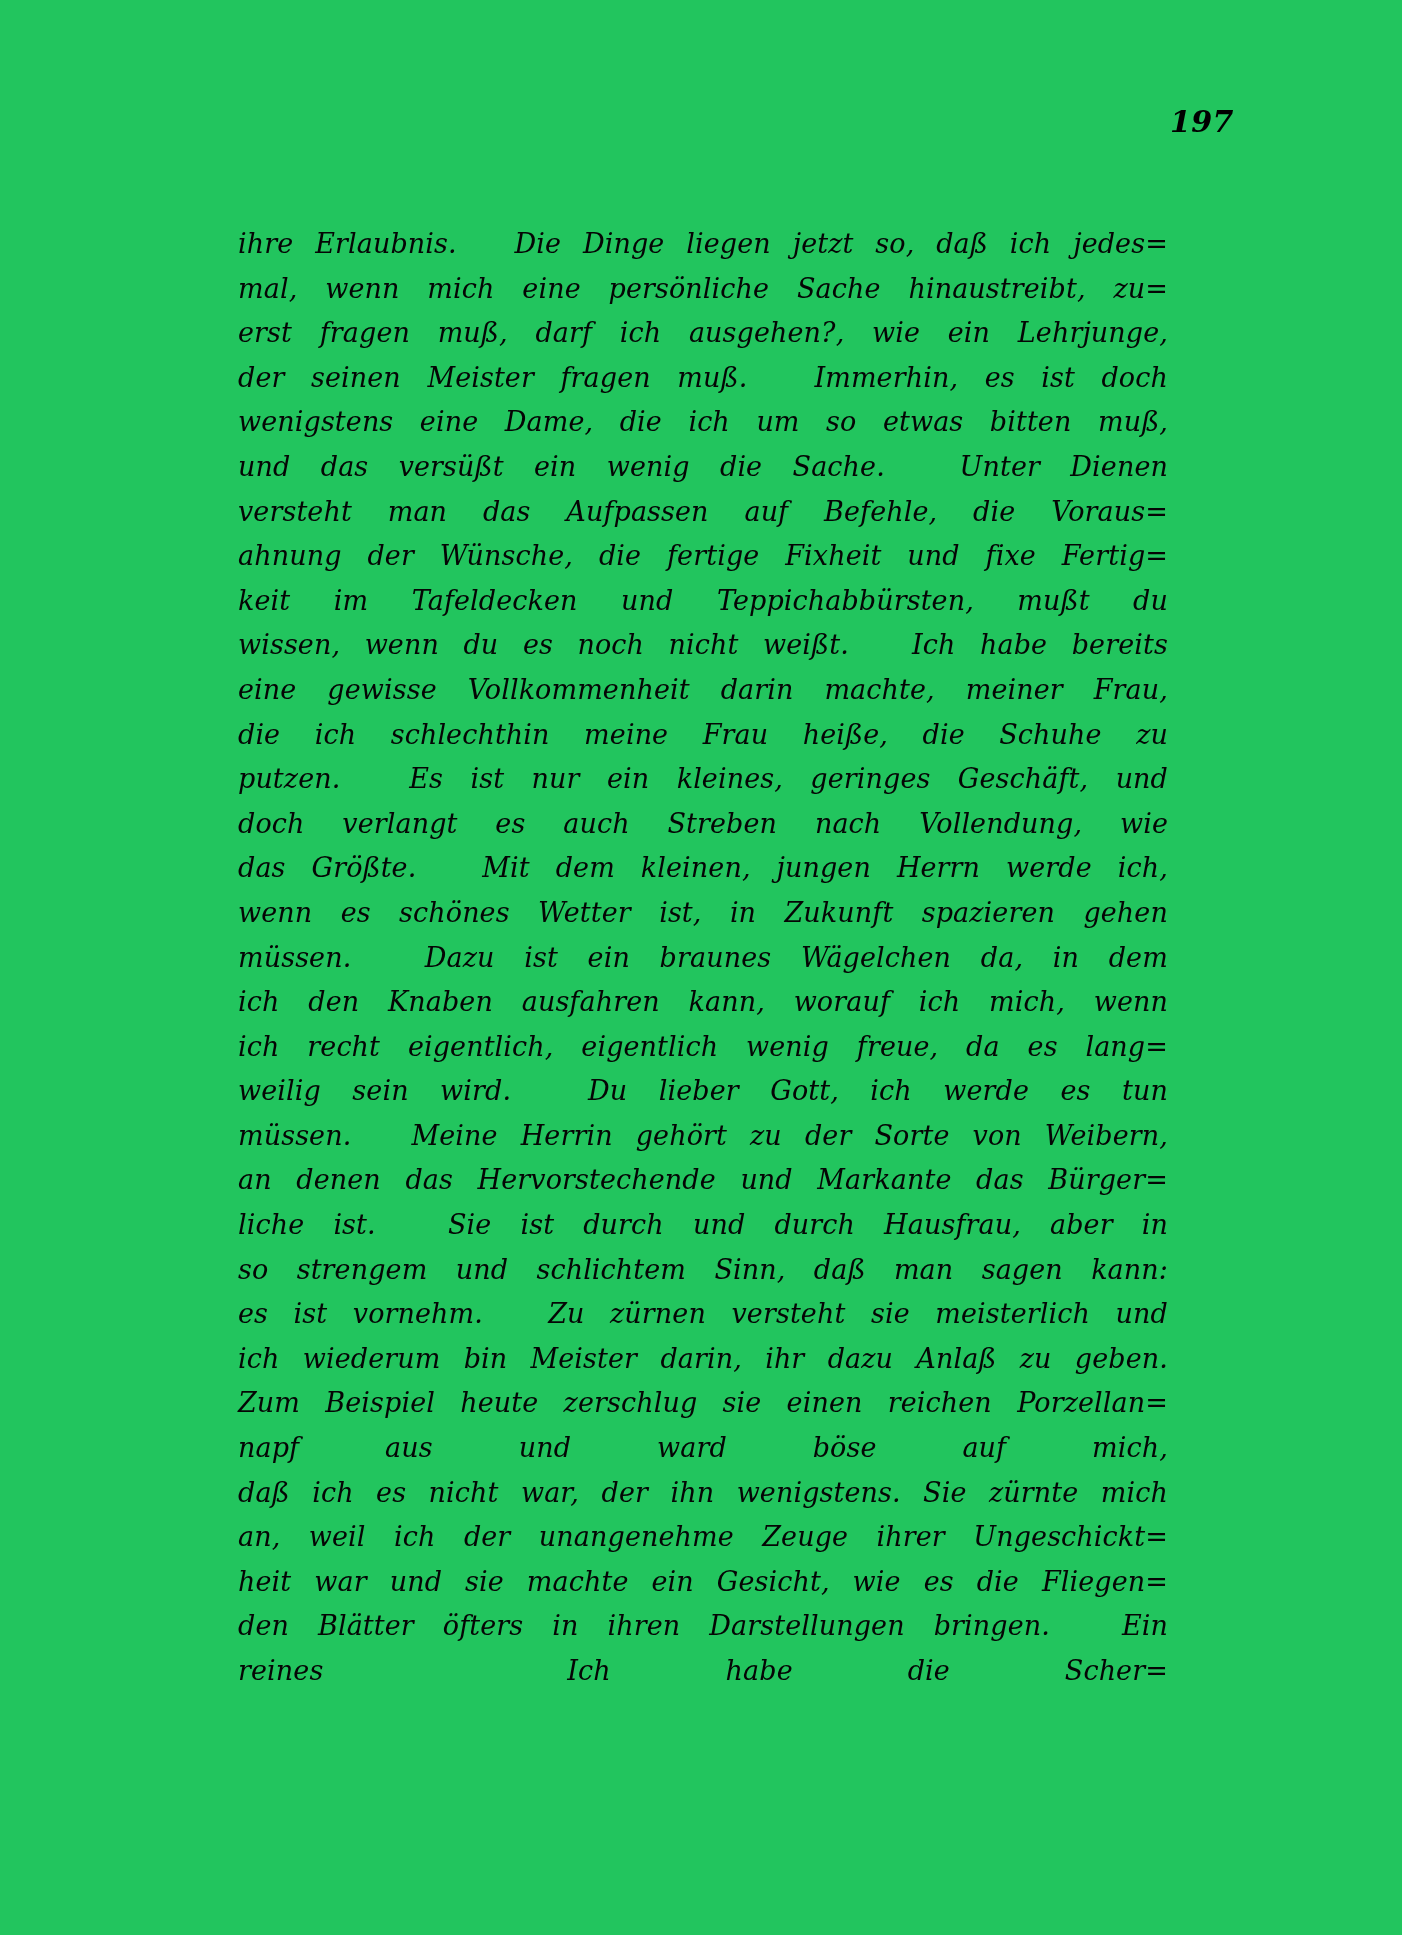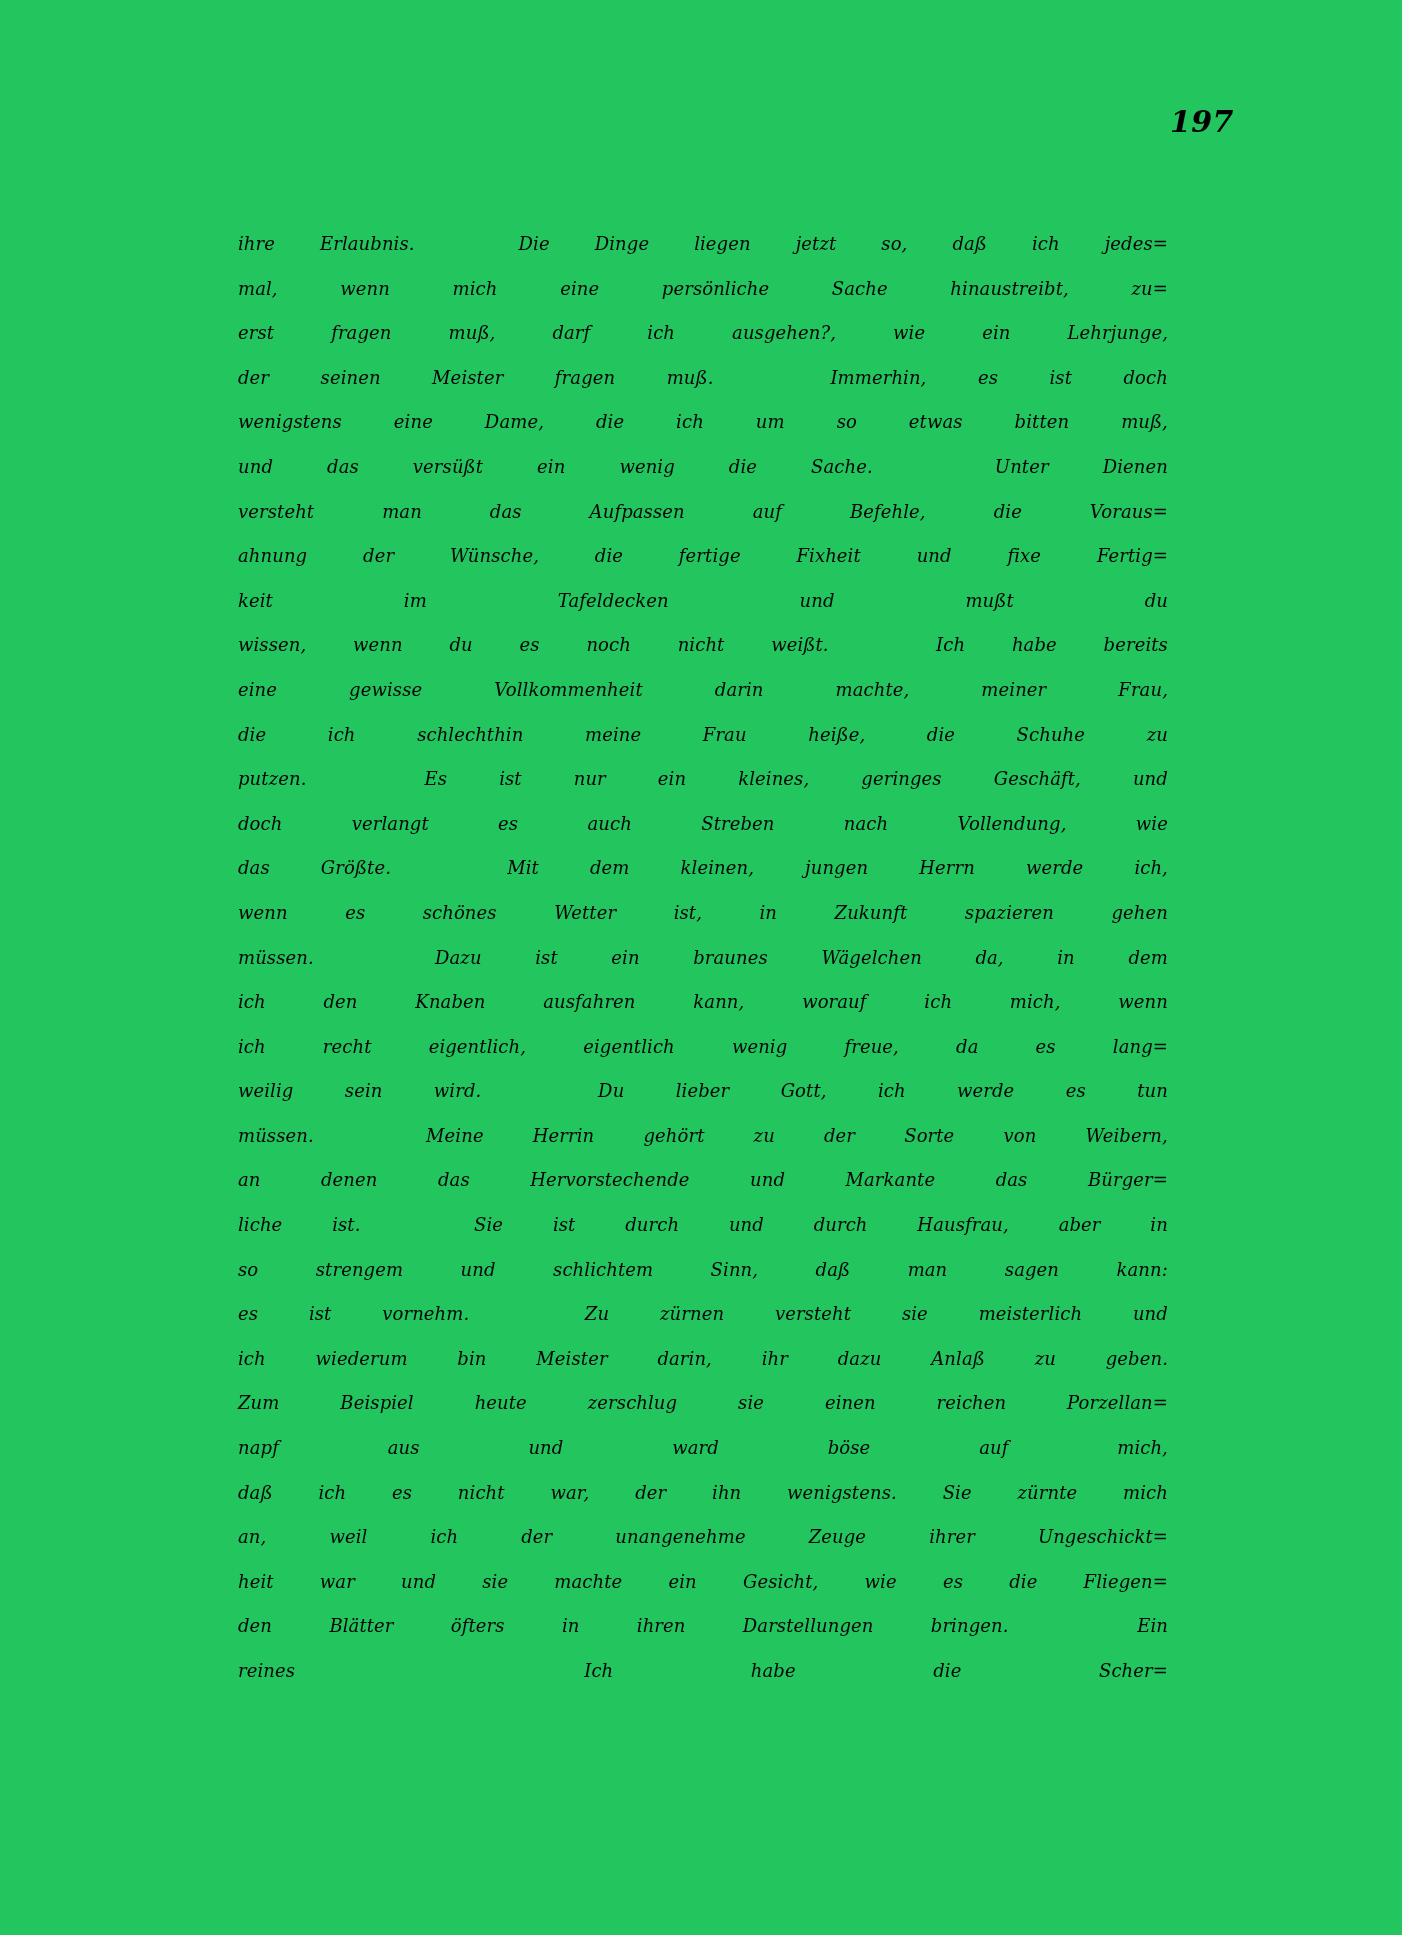--- a/index.html
+++ b/index.html
@@ -24,21 +24,21 @@
     font-size: 30px;
     color: #000000;
     letter-spacing: 0.5px;
   }
   .body-text {
     position: absolute;
     top: 222px;
     left: 238px;
     width: 930px;
     font-family: "DejaVu Serif", serif;
-    font-size: 18px;
+    font-size: 27px;
     line-height: 44.6px;
     color: #050505;
     text-align: justify;
     text-justify: inter-word;
     font-weight: 500;
     letter-spacing: 0.1px;
     word-spacing: 1px;
     
     -webkit-font-smoothing: none;
   }
@@ -64,21 +64,21 @@
 
   <div class="body-text" id="body-text">
       <div class="line just"><span class="w">ihre</span><span class="w">Erlaubnis.</span><span class="w" style="width: 14px;"></span><span class="w">Die</span><span class="w">Dinge</span><span class="w">liegen</span><span class="w">jetzt</span><span class="w">so,</span><span class="w">daß</span><span class="w">ich</span><span class="w">jedes=</span></div>
       <div class="line just"><span class="w">mal,</span><span class="w">wenn</span><span class="w">mich</span><span class="w">eine</span><span class="w">persönliche</span><span class="w">Sache</span><span class="w">hinaustreibt,</span><span class="w">zu=</span></div>
       <div class="line just"><span class="w">erst</span><span class="w">fragen</span><span class="w">muß,</span><span class="w">darf</span><span class="w">ich</span><span class="w">ausgehen?,</span><span class="w">wie</span><span class="w">ein</span><span class="w">Lehrjunge,</span></div>
       <div class="line just"><span class="w">der</span><span class="w">seinen</span><span class="w">Meister</span><span class="w">fragen</span><span class="w">muß.</span><span class="w" style="width: 14px;"></span><span class="w">Immerhin,</span><span class="w">es</span><span class="w">ist</span><span class="w">doch</span></div>
       <div class="line just"><span class="w">wenigstens</span><span class="w">eine</span><span class="w">Dame,</span><span class="w">die</span><span class="w">ich</span><span class="w">um</span><span class="w">so</span><span class="w">etwas</span><span class="w">bitten</span><span class="w">muß,</span></div>
       <div class="line just"><span class="w">und</span><span class="w">das</span><span class="w">versüßt</span><span class="w">ein</span><span class="w">wenig</span><span class="w">die</span><span class="w">Sache.</span><span class="w" style="width: 14px;"></span><span class="w">Unter</span><span class="w">Dienen</span></div>
       <div class="line just"><span class="w">versteht</span><span class="w">man</span><span class="w">das</span><span class="w">Aufpassen</span><span class="w">auf</span><span class="w">Befehle,</span><span class="w">die</span><span class="w">Voraus=</span></div>
       <div class="line just"><span class="w">ahnung</span><span class="w">der</span><span class="w">Wünsche,</span><span class="w">die</span><span class="w">fertige</span><span class="w">Fixheit</span><span class="w">und</span><span class="w">fixe</span><span class="w">Fertig=</span></div>
-      <div class="line just"><span class="w">keit</span><span class="w">im</span><span class="w">Tafeldecken</span><span class="w">und</span><span class="w">mußt</span><span class="w">du</span></div>
+      <div class="line just"><span class="w">keit</span><span class="w">im</span><span class="w">Tafeldecken</span><span class="w">und</span><span class="w">Teppichabbürsten,</span><span class="w">mußt</span><span class="w">du</span></div>
       <div class="line just"><span class="w">wissen,</span><span class="w">wenn</span><span class="w">du</span><span class="w">es</span><span class="w">noch</span><span class="w">nicht</span><span class="w">weißt.</span><span class="w" style="width: 14px;"></span><span class="w">Ich</span><span class="w">habe</span><span class="w">bereits</span></div>
       <div class="line just"><span class="w">eine</span><span class="w">gewisse</span><span class="w">Vollkommenheit</span><span class="w">darin</span><span class="w">machte,</span><span class="w">meiner</span><span class="w">Frau,</span></div>
       <div class="line just"><span class="w">die</span><span class="w">ich</span><span class="w">schlechthin</span><span class="w">meine</span><span class="w">Frau</span><span class="w">heiße,</span><span class="w">die</span><span class="w">Schuhe</span><span class="w">zu</span></div>
       <div class="line just"><span class="w">putzen.</span><span class="w" style="width: 14px;"></span><span class="w">Es</span><span class="w">ist</span><span class="w">nur</span><span class="w">ein</span><span class="w">kleines,</span><span class="w">geringes</span><span class="w">Geschäft,</span><span class="w">und</span></div>
       <div class="line just"><span class="w">doch</span><span class="w">verlangt</span><span class="w">es</span><span class="w">auch</span><span class="w">Streben</span><span class="w">nach</span><span class="w">Vollendung,</span><span class="w">wie</span></div>
       <div class="line just"><span class="w">das</span><span class="w">Größte.</span><span class="w" style="width: 14px;"></span><span class="w">Mit</span><span class="w">dem</span><span class="w">kleinen,</span><span class="w">jungen</span><span class="w">Herrn</span><span class="w">werde</span><span class="w">ich,</span></div>
       <div class="line just"><span class="w">wenn</span><span class="w">es</span><span class="w">schönes</span><span class="w">Wetter</span><span class="w">ist,</span><span class="w">in</span><span class="w">Zukunft</span><span class="w">spazieren</span><span class="w">gehen</span></div>
       <div class="line just"><span class="w">müssen.</span><span class="w" style="width: 14px;"></span><span class="w">Dazu</span><span class="w">ist</span><span class="w">ein</span><span class="w">braunes</span><span class="w">Wägelchen</span><span class="w">da,</span><span class="w">in</span><span class="w">dem</span></div>
       <div class="line just"><span class="w">ich</span><span class="w">den</span><span class="w">Knaben</span><span class="w">ausfahren</span><span class="w">kann,</span><span class="w">worauf</span><span class="w">ich</span><span class="w">mich,</span><span class="w">wenn</span></div>
       <div class="line just"><span class="w">ich</span><span class="w">recht</span><span class="w">eigentlich,</span><span class="w">eigentlich</span><span class="w">wenig</span><span class="w">freue,</span><span class="w">da</span><span class="w">es</span><span class="w">lang=</span></div>

